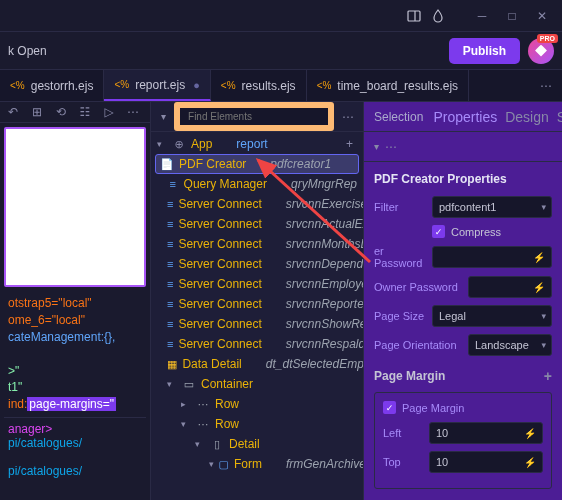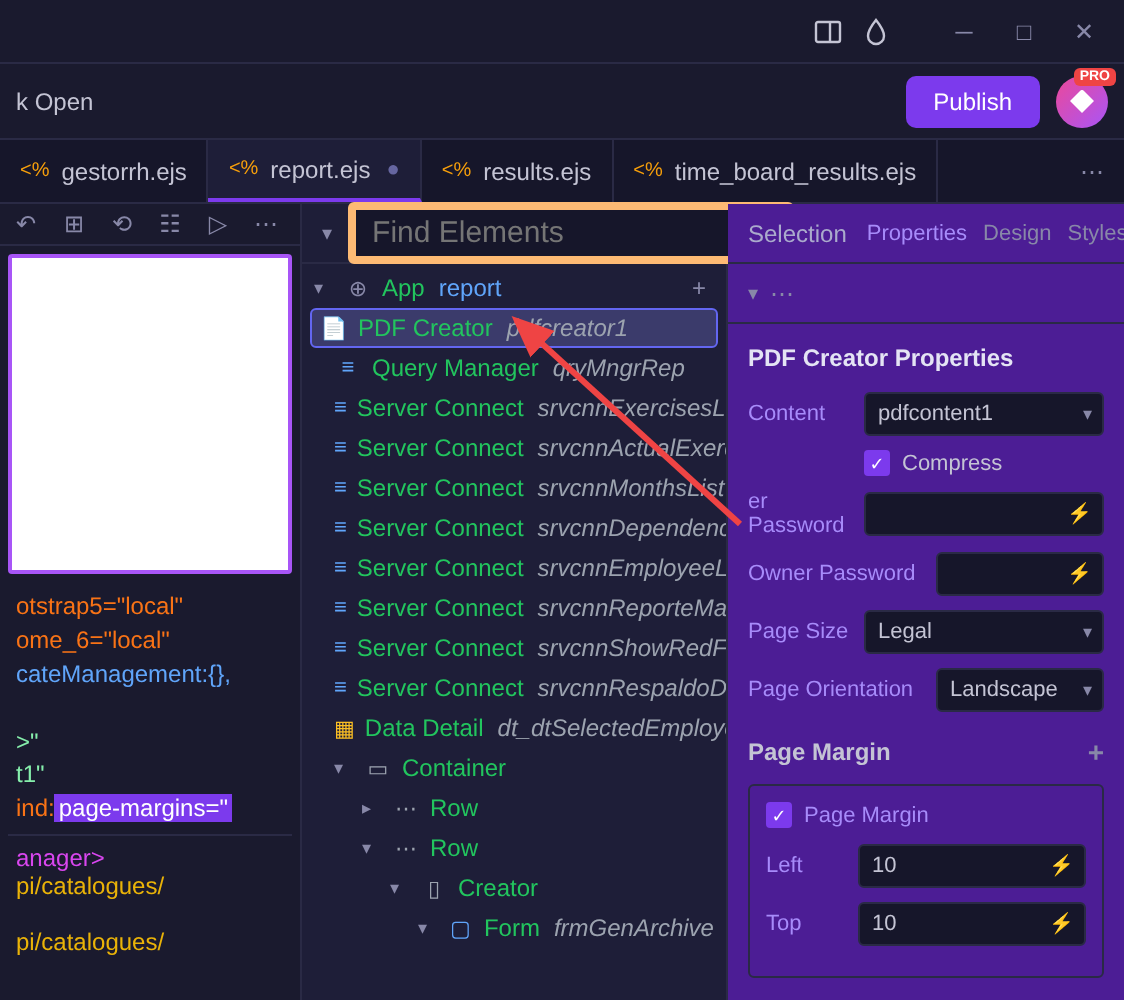--- a/index.html
+++ b/index.html
@@ -2,21 +2,21 @@
 <html><head>
 <meta charset="utf-8">
 <style>
 *{margin:0;padding:0;box-sizing:border-box;font-family:-apple-system,BlinkMacSystemFont,"Segoe UI",sans-serif;font-size:12px;color:#c4c4d4}
 body{background:#1a1a2e;width:562px;height:500px;overflow:hidden;position:relative}
 .titlebar{height:32px;background:#1a1a2e;display:flex;align-items:center;justify-content:flex-end;padding:0 8px;gap:8px;border-bottom:1px solid #2a2a45}
 .tb-icon{width:16px;height:16px;display:flex;align-items:center;justify-content:center;color:#8888a8;cursor:pointer}
 .win-controls{display:flex;gap:6px;margin-left:16px}
 .win-btn{width:24px;height:24px;display:flex;align-items:center;justify-content:center;color:#8888a8;cursor:pointer}
 .topbar{height:38px;background:#1a1a2e;display:flex;align-items:center;justify-content:space-between;padding:0 8px;border-bottom:1px solid #2a2a45}
-.publish-btn{background:#7c3aed;color:#fff;border:none;padding:6px 14px;border-radius:5px;font-weight:400;cursor:pointer}
+.publish-btn{background:#7c3aed;color:#fff;border:none;padding:6px 14px;border-radius:5px;font-weight:700;cursor:pointer}
 .avatar{width:26px;height:26px;border-radius:50%;background:linear-gradient(135deg,#ec4899,#a855f7);display:flex;align-items:center;justify-content:center;margin-left:8px;position:relative}
 .avatar::after{content:"";width:12px;height:12px;background:#fff;border-radius:50%;clip-path:polygon(50% 0,100% 50%,50% 100%,0 50%)}
 .pro-badge{position:absolute;top:-4px;right:-4px;background:#ef4444;color:#fff;font-size:7px;font-weight:bold;padding:1px 3px;border-radius:3px}
 .tabbar{height:32px;background:#16162a;display:flex;align-items:stretch;border-bottom:1px solid #2a2a45}
 .tab{display:flex;align-items:center;gap:6px;padding:0 10px;border-right:1px solid #2a2a45;color:#9999b8;cursor:pointer}
 .tab.active{background:#1e1e38;color:#d4d4e8;border-bottom:2px solid #7c3aed}
 .tab-icon{color:#f59e0b;font-size:10px}
 .tab-close{color:#6666a0;font-size:11px;margin-left:2px}
 .tabbar-dots{margin-left:auto;padding:0 10px;display:flex;align-items:center;color:#8888a8;cursor:pointer}
 .main{display:flex;height:calc(500px - 32px - 38px - 32px)}
@@ -28,55 +28,55 @@
 .zoom{text-align:right;color:#8888a8;font-size:11px;padding:2px 4px}
 .code-area{background:#1a1a2e;padding:4px;font-family:monospace;font-size:10px;line-height:1.4;overflow:hidden}
 .code-line{white-space:nowrap;overflow:hidden;text-overflow:clip}
 .c-attr{color:#f97316}
 .c-val{color:#86efac}
 .c-key{color:#60a5fa}
 .c-hl{background:#7c3aed;color:#fff;padding:0 2px}
 .terminal{background:#1a1a2e;padding:4px;font-family:monospace;font-size:10px;border-top:1px solid #2a2a45}
 .term-line{color:#8888a8;white-space:nowrap;overflow:hidden}
 .t-yellow{color:#d946ef}
-.t-teal{color:#eab308}
+.t-teal{color:#0ea5e9}
 .center-panel{flex:1;background:#1e1e38;border-left:1px solid #2a2a45;border-right:1px solid #2a2a45;display:flex;flex-direction:column;min-width:0}
 .panel-header{height:30px;display:flex;align-items:center;justify-content:space-between;padding:0 10px;border-bottom:1px solid #2a2a45}
 .panel-title{color:#aaaacc}
 .panel-link{color:#a78bfa;cursor:pointer}
 .search-row{height:30px;display:flex;align-items:center;gap:8px;padding:0 10px;border-bottom:1px solid #2a2a45}
 .chevron{color:#8888a8;cursor:pointer;font-size:10px}
-.search-input{flex:1;background:#16162a;border:4px solid #fdba74;border-radius:3px;padding:3px 8px;color:#8888a8;font-size:15px}
+.search-input{flex:1;background:#16162a;border:6px solid #fdba74;border-radius:3px;padding:3px 8px;color:#8888a8;font-size:10px}
 .dots{color:#8888a8;cursor:pointer}
 .tree{flex:1;overflow-y:auto;overflow-x:hidden;padding:2px 0}
 .tree-item{display:flex;align-items:center;gap:5px;padding:3px 6px;cursor:pointer;white-space:nowrap}
 .tree-item.selected{background:#3b3b6b;border:1px solid #6366f1;border-radius:3px;margin:0 4px;padding:2px 4px}
 .ti-chev{width:10px;color:#8888a8;font-size:9px}
 .ti-icon{width:14px;height:14px;display:flex;align-items:center;justify-content:center;font-size:11px}
-.ti-label{color:#22c55e}
-.ti-name{color:#9ca3af;font-style:italic;margin-left:2px}
+.ti-label{color:#eab308}
+.ti-name{color:#9ca3af;font-style:italic;margin-left:19px}
 .ti-name.blue{color:#60a5fa;font-style:normal}
 .ti-plus{margin-left:auto;color:#8888a8;padding-right:4px}
 .ic-app{color:#8888a8}
 .ic-pdf{color:#ef4444}
 .ic-db{color:#60a5fa}
 .ic-data{color:#fbbf24}
 .ic-cont{color:#9ca3af}
 .ic-row{color:#9ca3af}
 .ic-col{color:#9ca3af}
 .ic-form{color:#60a5fa}
 .indent-1{padding-left:16px}
 .indent-2{padding-left:30px}
 .indent-3{padding-left:44px}
 .indent-4{padding-left:58px}
 .right-panel{width:198px;background:#4c1d95;display:flex;flex-direction:column}
 .sel-header{height:30px;display:flex;align-items:center;padding:0 10px;border-bottom:1px solid #2a2a45;gap:10px}
 .sel-title{color:#aaaacc}
 .sel-tabs{margin-left:auto;display:flex;gap:8px}
-.sel-tab{color:#8888a8;cursor:pointer;font-size:11px}
+.sel-tab{color:#8888a8;cursor:pointer;font-size:14px}
 .sel-tab.active{color:#a78bfa}
 .filter-row{height:30px;display:flex;align-items:center;padding:0 10px;border-bottom:1px solid #2a2a45;gap:6px}
 .props{padding:10px;overflow-y:auto;flex:1}
 .props-title{color:#e4e4f4;font-weight:600;margin-bottom:10px;font-size:12px}
 .prop-row{display:flex;align-items:center;margin-bottom:7px;gap:6px}
 .prop-label{width:52px;color:#a78bfa;font-size:11px;flex-shrink:0}
 .prop-input-wrap{flex:1;position:relative;display:flex;align-items:center}
 .prop-input{width:100%;background:#16162a;border:1px solid #2a2a45;border-radius:3px;padding:4px 6px;color:#c4c4d4;font-size:11px}
 .prop-select{width:100%;background:#16162a;border:1px solid #2a2a45;border-radius:3px;padding:4px 18px 4px 6px;color:#c4c4d4;font-size:11px;appearance:none}
 .select-chev{position:absolute;right:6px;color:#8888a8;font-size:9px;pointer-events:none}
@@ -257,21 +257,21 @@
           <span class="ti-label">Row</span>
         </div>
       <div class="tree-item indent-2">
           <span class="ti-chev">▾</span>
           <span class="ti-icon ic-row">⋯</span>
           <span class="ti-label">Row</span>
         </div>
       <div class="tree-item indent-3">
           <span class="ti-chev">▾</span>
           <span class="ti-icon ic-col">▯</span>
-          <span class="ti-label">Creator</span>
+          <span class="ti-label">Detail</span>
         </div>
       <div class="tree-item indent-4">
           <span class="ti-chev">▾</span>
           <span class="ti-icon ic-form">▢</span>
           <span class="ti-label">Form</span>
           <span class="ti-name">frmGenArchive</span>
         </div>
 
     </div>
   </div>
@@ -285,21 +285,21 @@
         <span class="sel-tab">Styles</span>
       </div>
     </div>
     <div class="filter-row">
       <span class="chevron">▾</span>
       <span class="dots">⋯</span>
     </div>
     <div class="props">
       <div class="props-title">PDF Creator Properties</div>
       <div class="prop-row">
-          <span class="prop-label">Content</span>
+          <span class="prop-label">Filter</span>
           <div class="prop-input-wrap">
             <select class="prop-select"><option>pdfcontent1</option></select>
             <span class="select-chev">▾</span>
           </div>
         </div>
       <div class="checkbox-row">
           <span class="chk">✓</span>
           <span class="chk-label">Compress</span>
         </div>
       <div class="prop-row">

